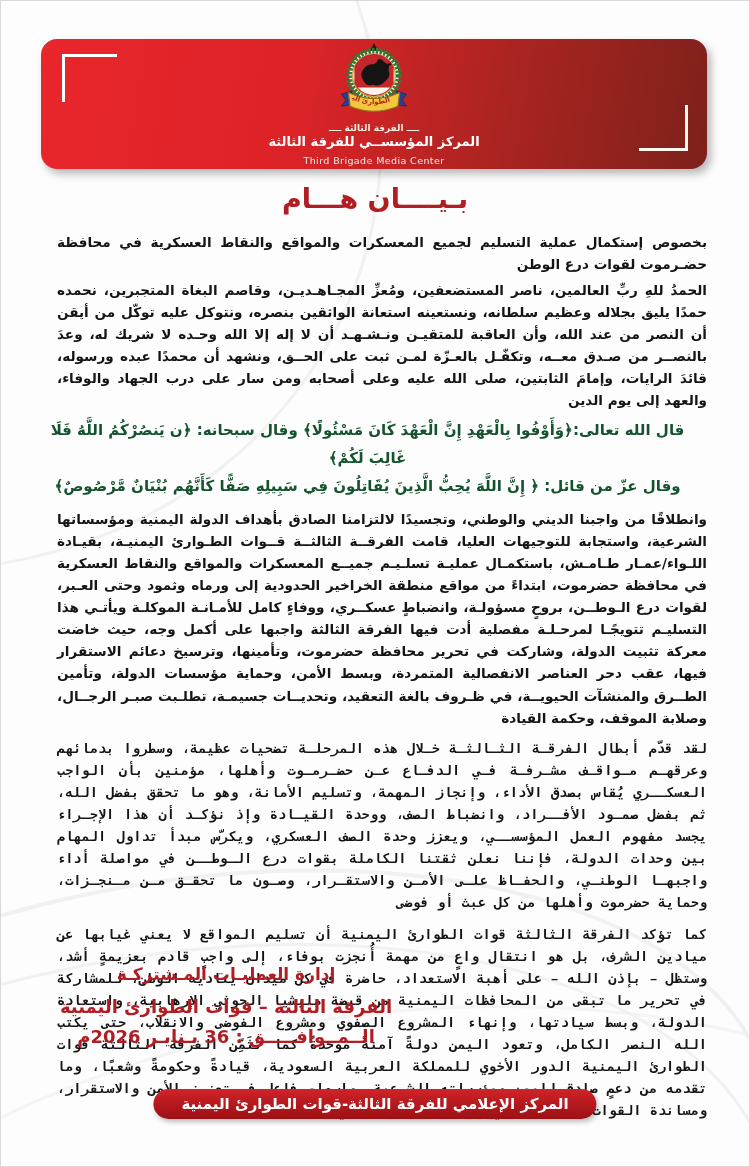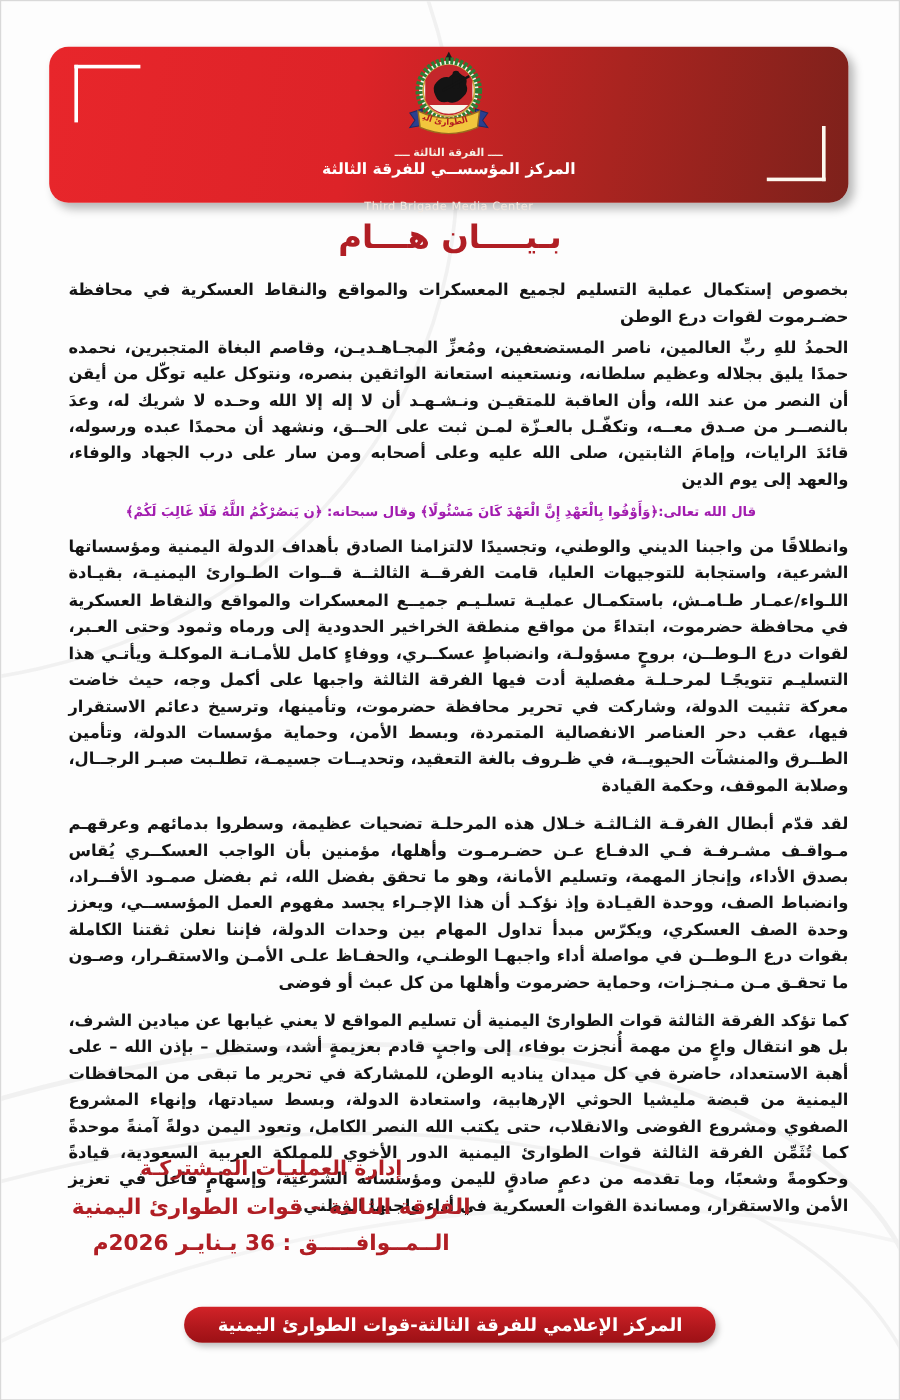--- a/index.html
+++ b/index.html
@@ -23,38 +23,38 @@
     box-shadow:4px 5px 8px rgba(0,0,0,.28);
   }
   .bracket-tl{position:absolute;left:21px;top:15px;width:52px;height:45px;
     border-left:3px solid #fff;border-top:3px solid #fff;}
   .bracket-br{position:absolute;right:19px;bottom:18px;width:46px;height:43px;
     border-right:3px solid #fdf8ef;border-bottom:3px solid #fdf8ef;}
   .emblem-wrap{position:absolute;left:0;right:0;top:4px;text-align:center;color:#fff;}
   .emblem-wrap svg{display:block;margin:0 auto;}
   .brigade-line{font-size:9px;font-weight:bold;color:#f6efe4;margin-top:-2px;letter-spacing:1px;}
   .media-ar{font-size:13px;font-weight:bold;color:#ffffff;margin-top:1px;direction:rtl;}
-  .media-en{font-size:9.5px;color:#f3e9e0;margin-top:18px;letter-spacing:.4px;}
+  .media-en{font-size:9.5px;color:#f3e9e0;margin-top:6px;letter-spacing:.4px;}
 
   
   .doc-title{
     position:absolute;top:182px;left:0;right:0;text-align:center;
     color:#b01e24;font-size:27px;font-weight:bold;direction:rtl;
   }
 
   
   .content{
     position:absolute;top:230px;left:42px;right:42px;
     direction:rtl;text-align:justify;text-justify:inter-word;
     color:#151515;font-weight:bold;font-size:13.6px;line-height:1.62;
   }
   .content p{margin:0 0 4px 14px;}
-  .content p.gap{margin-top:10px;}
+  .content p.gap{margin-top:10px;font-family:Liberation Mono, monospace;}
   .verses{
-    text-align:center;color:#a21caf;font-size:11px;line-height:1.85;
+    text-align:center;color:#14532d;font-size:15px;line-height:1.85;
     margin:6px 15px 8px 0;font-weight:bold;
   }
   .verses div{display:block;}
 
   
   .signature{
     position:absolute;left:55px;top:963px;width:340px;
     direction:rtl;text-align:center;color:#b01e24;font-weight:bold;
   }
   .sig-head{font-size:17px;margin-bottom:8px;}
@@ -116,20 +116,21 @@
     </div>
   </div>
 
   <div class="doc-title">بـيــــان هـــام</div>
 
   <div class="content">
     <p>بخصوص إستكمال عملية التسليم لجميع  المعسكرات والمواقع والنقاط العسكرية في محافظة حضـرموت لقوات درع الوطن</p>
     <p>الحمدُ للهِ ربِّ العالمين، ناصر المستضعفين، ومُعزِّ المجـاهـديـن، وقاصم البغاة المتجبرين، نحمده حمدًا يليق بجلاله وعظيم سلطانه، ونستعينه استعانة الواثقين بنصره، ونتوكل عليه توكّل من أيقن أن النصر من عند الله، وأن العاقبة للمتقيـن ونـشـهـد أن لا إله إلا الله وحـده لا شريك له، وعدَ بالنصــر من صـدق معــه، وتكفّـل بالعـزّة لمـن ثبت على الحــق، ونشهد أن  محمدًا عبده ورسوله، قائدَ الرايات، وإمامَ الثابتين، صلى الله عليه وعلى أصحابه ومن سار على درب الجهاد والوفاء، والعهد إلى يوم الدين</p>
     <div class="verses">
       <div>قال الله تعالى:﴿وَأَوْفُوا بِالْعَهْدِ إِنَّ الْعَهْدَ كَانَ مَسْئُولًا﴾ وقال سبحانه: ﴿ن يَنصُرْكُمُ اللَّهُ فَلَا غَالِبَ لَكُمْ﴾</div>
+      <div>وقال عزّ من قائل: ﴿ إِنَّ اللَّهَ يُحِبُّ الَّذِينَ يُقَاتِلُونَ فِي سَبِيلِهِ صَفًّا كَأَنَّهُم بُنْيَانٌ مَّرْصُوصٌ﴾</div>
     </div>
     <p>وانطلاقًا من واجبنا الديني والوطني، وتجسيدًا لالتزامنا الصادق بأهداف الدولة اليمنية ومؤسساتها الشرعية، واستجابة للتوجيهات العليا، قامت الفرقــة الثالثــة قــوات الطـوارئ اليمنيـة، بقيـادة اللـواء/عمـار طـامـش، باستكمـال عمليـة تسلـيـم جميــع المعسكرات والمواقع والنقاط العسكرية في محافظة حضرموت، ابتداءً من مواقع منطقة الخراخير الحدودية إلى ورماه وثمود وحتى العـبر، لقوات درع الـوطــن، بروحٍ مسؤولـة، وانضباطٍ عسكــري، ووفاءٍ كامل للأمـانـة الموكلـة ويأتـي هذا التسليـم تتويجًـا لمرحـلـة مفصلية أدت فيها الفرقة الثالثة واجبها على أكمل وجه، حيث خاضت معركة تثبيت الدولة، وشاركت في تحرير محافظة حضرموت، وتأمينها، وترسيخ دعائم الاستقرار فيها، عقب دحر العناصر الانفصالية المتمردة، وبسط الأمن، وحماية مؤسسات الدولة، وتأمين الطــرق والمنشآت الحيويــة، في ظـروف بالغة التعقيد، وتحديــات جسيمـة، تطلـبت صبـر الرجــال، وصلابة الموقف، وحكمة القيادة</p>
     <p class="gap">لقد قدّم أبطال الفرقـة الثـالثـة خـلال هذه المرحلـة تضحيات عظيمة، وسطروا بدمائهم وعرقهـم مـواقـف مشـرفـة فـي الدفـاع عـن حضـرمـوت وأهلها، مؤمنين بأن الواجب العسكــري  يُقاس بصدق الأداء، وإنجاز المهمة، وتسليم الأمانة، وهو ما تحقق بفضل الله، ثم بفضل صمـود الأفــراد، وانضباط الصف، ووحدة القيـادة وإذ نؤكـد أن هذا الإجـراء يجسد مفهوم العمل المؤسســي، ويعزز وحدة الصف العسكري، ويكرّس مبدأ تداول المهام بين وحدات الدولة، فإننا نعلن ثقتنا الكاملة بقوات درع الـوطــن في مواصلة أداء واجبهـا الوطنـي، والحفـاظ علـى الأمـن والاستقـرار، وصـون ما تحقـق مـن مـنجـزات، وحماية حضرموت وأهلها من كل عبث أو فوضى</p>
     <p class="gap">كما تؤكد الفرقة الثالثة قوات الطوارئ اليمنية أن تسليم المواقع لا يعني غيابها عن ميادين الشرف، بل هو انتقال واعٍ من مهمة أُنجزت بوفاء، إلى واجبٍ قادم بعزيمةٍ أشد، وستظل – بإذن الله – على أهبة الاستعداد، حاضرة في كل ميدان يناديه الوطن، للمشاركة في تحرير ما تبقى من المحافظات اليمنية من قبضة مليشيا الحوثي الإرهابية، واستعادة الدولة، وبسط سيادتها، وإنهاء المشروع الصفوي ومشروع الفوضى والانقلاب، حتى يكتب الله النصر الكامل، وتعود اليمن دولةً آمنةً موحدةً كما تُثَمِّن الفرقة الثالثة قوات الطوارئ اليمنية الدور الأخوي للمملكة العربية السعودية، قيادةً وحكومةً وشعبًا، وما تقدمه من دعمٍ صادقٍ لليمن ومؤسساته الشرعية، وإسهامٍ فاعل في تعزيز الأمن والاستقرار، ومساندة القوات العسكرية في أداء واجبها الوطني.</p>
   </div>
 
   <div class="signature">
     <div class="sig-head">إدارة العمليـات المـشتركـة</div>
     <div class="sig-line">الفرقة الثالثة – قوات الطوارئ اليمنية</div>
     <div class="sig-line">الــمــوافـــــق : 36 يـنايـر 2026م</div>

